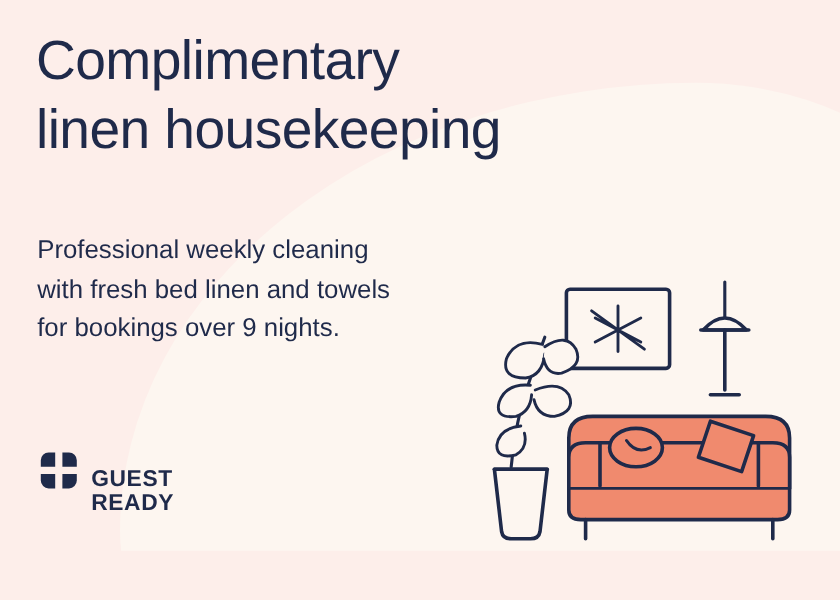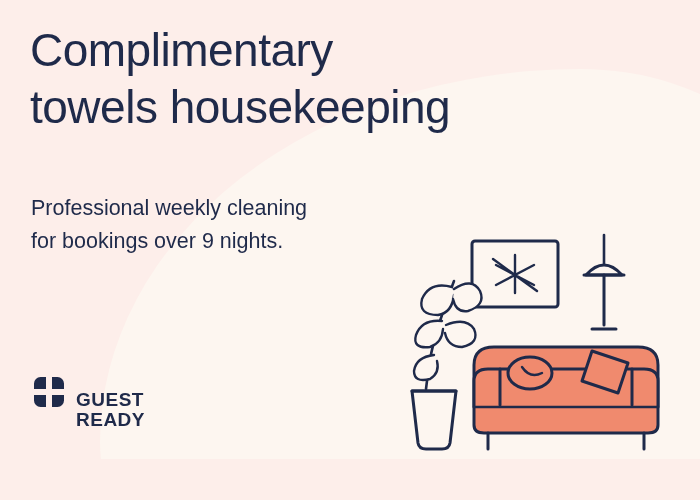--- a/index.html
+++ b/index.html
@@ -95,25 +95,26 @@
 </style>
 </head>
 <body>
 
 <div class="card">
 
   <div class="wash"></div>
 
   <div class="headline">
     <span class="line">Complimentary</span>
-    <span class="line">towels housekeeping</span>
+    <span class="line">linen housekeeping</span>
   </div>
 
   <div class="subhead">
     <span class="line">Professional weekly cleaning</span>
+    <span class="line">with fresh bed linen and towels</span>
     <span class="line">for bookings over 9 nights.</span>
   </div>
 
   <div class="logo">
     <span class="logo-mark">
       <svg viewBox="0 0 34 34" width="34" height="34" aria-hidden="true">
         <path d="M2 8.5 A6.5 6.5 0 0 1 8.5 2 L14 2 L14 14 L2 14 Z" fill="#1f2a4a"></path>
         <path d="M2 20 L14 20 L14 32 L8.5 32 A6.5 6.5 0 0 1 2 25.5 Z" fill="#1f2a4a"></path>
         <path d="M20 2 L25.5 2 A6.5 6.5 0 0 1 32 8.5 L32 14 L20 14 Z" fill="#1f2a4a"></path>
         <path d="M20 20 L32 20 L32 25.5 A6.5 6.5 0 0 1 25.5 32 L20 32 Z" fill="#1f2a4a"></path>

